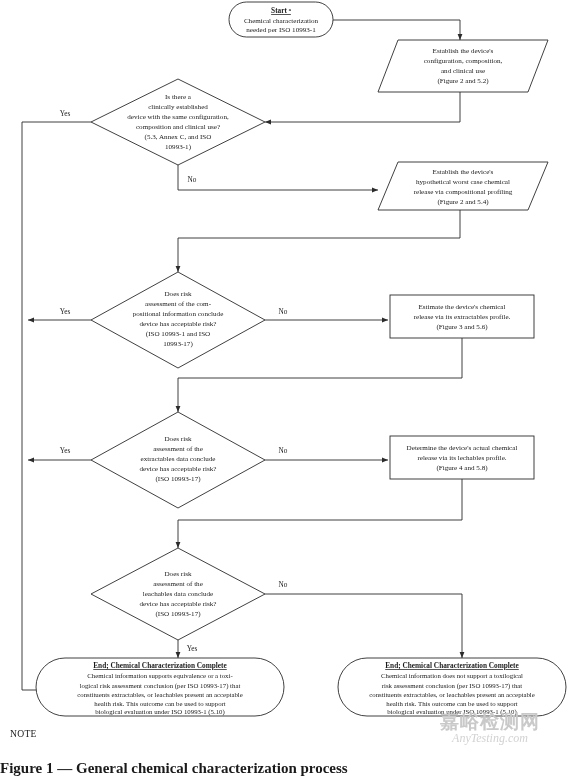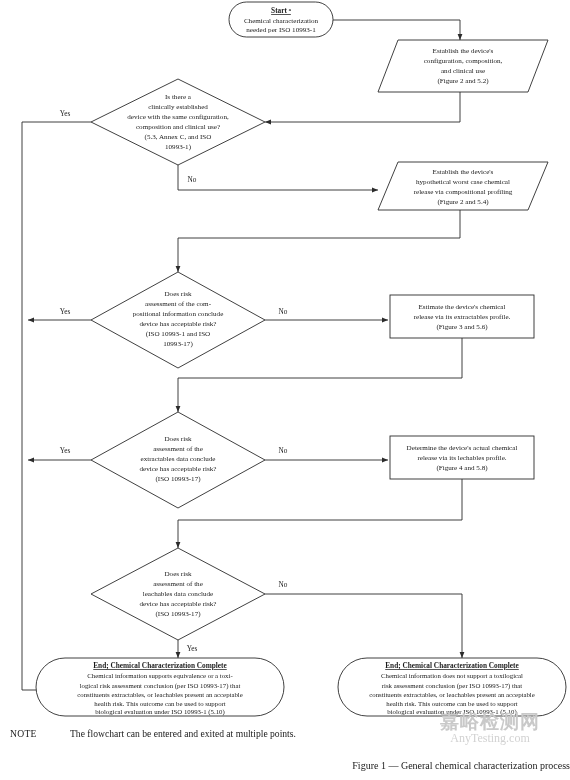--- a/index.html
+++ b/index.html
@@ -21,34 +21,34 @@
   .t-label{font-size:7.3px;text-anchor:middle;}
   .t-end{font-size:6.8px;text-anchor:middle;}
   .note-row{
     position:absolute;left:10px;top:728px;width:550px;
     font-size:9.6px;display:flex;justify-content:space-between;
   }
   .note-label{width:60px;flex:0 0 60px;letter-spacing:.3px;}
   .note-text{flex:1;}
   .caption{
     position:absolute;left:0;top:760px;width:570px;
-    text-align:right;font-size:10px;font-weight:normal;
+    text-align:left;font-size:15px;font-weight:bold;
   }
   .watermark{
     position:absolute;left:410px;top:712px;width:160px;
     text-align:center;pointer-events:none;user-select:none;
   }
   .wm-cn{
     font-family:"DejaVu Sans",sans-serif;
     font-size:19px;font-weight:bold;color:#c9c9c9;letter-spacing:1px;
     line-height:1;
   }
   .wm-en{
     font-family:"Liberation Serif",serif;
-    font-size:12px;color:#d2d2d2;
+    font-size:12px;font-style:italic;color:#d2d2d2;
     margin-top:1px;line-height:1;
   }
 </style>
 </head>
 <body>
 
 <div id="chart-wrap">
 <svg width="570" height="780" viewBox="0 0 570 780" xmlns="http://www.w3.org/2000/svg">
   <defs>
     <marker id="ah" markerWidth="7" markerHeight="7" refX="6" refY="3" orient="auto" markerUnits="userSpaceOnUse">
@@ -190,16 +190,15 @@
 </svg>
 </div>
 
 <div class="watermark">
   <div class="wm-cn">嘉峪检测网</div>
   <div class="wm-en">AnyTesting.com</div>
 </div>
 
 <div class="note-row">
   <div class="note-label">NOTE</div>
-  <div class="note-text">The flowchart can be entered and exited at multiple points.</div>
 </div>
 
 <div class="caption">Figure 1 — General chemical characterization process</div>
 
 </body></html>

